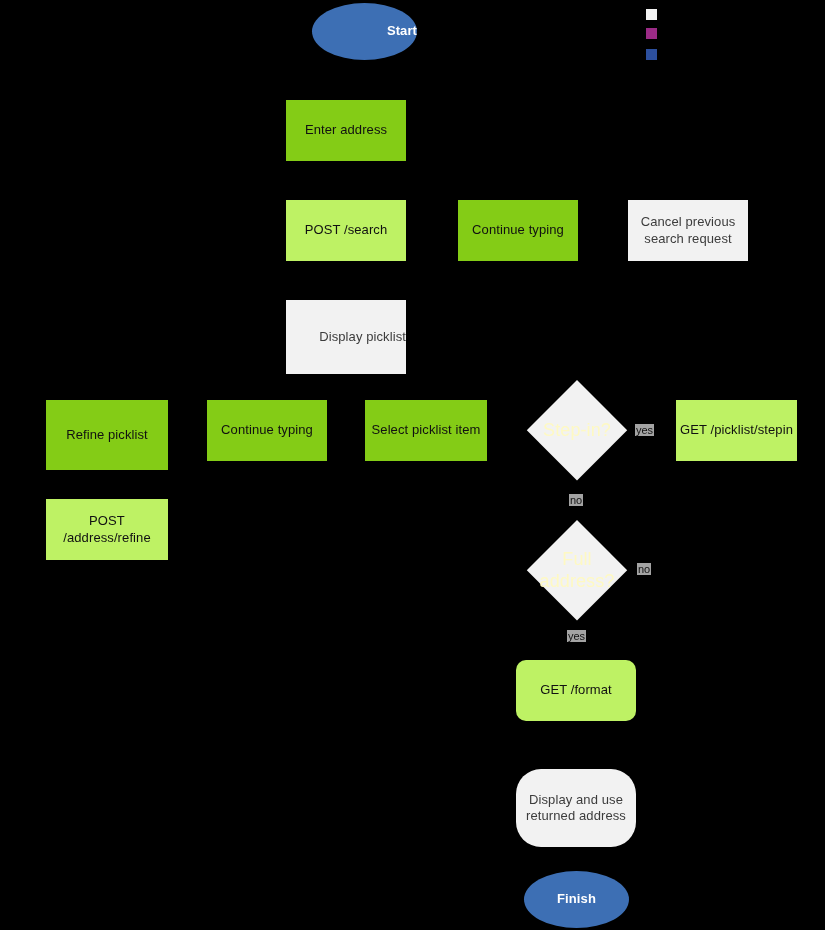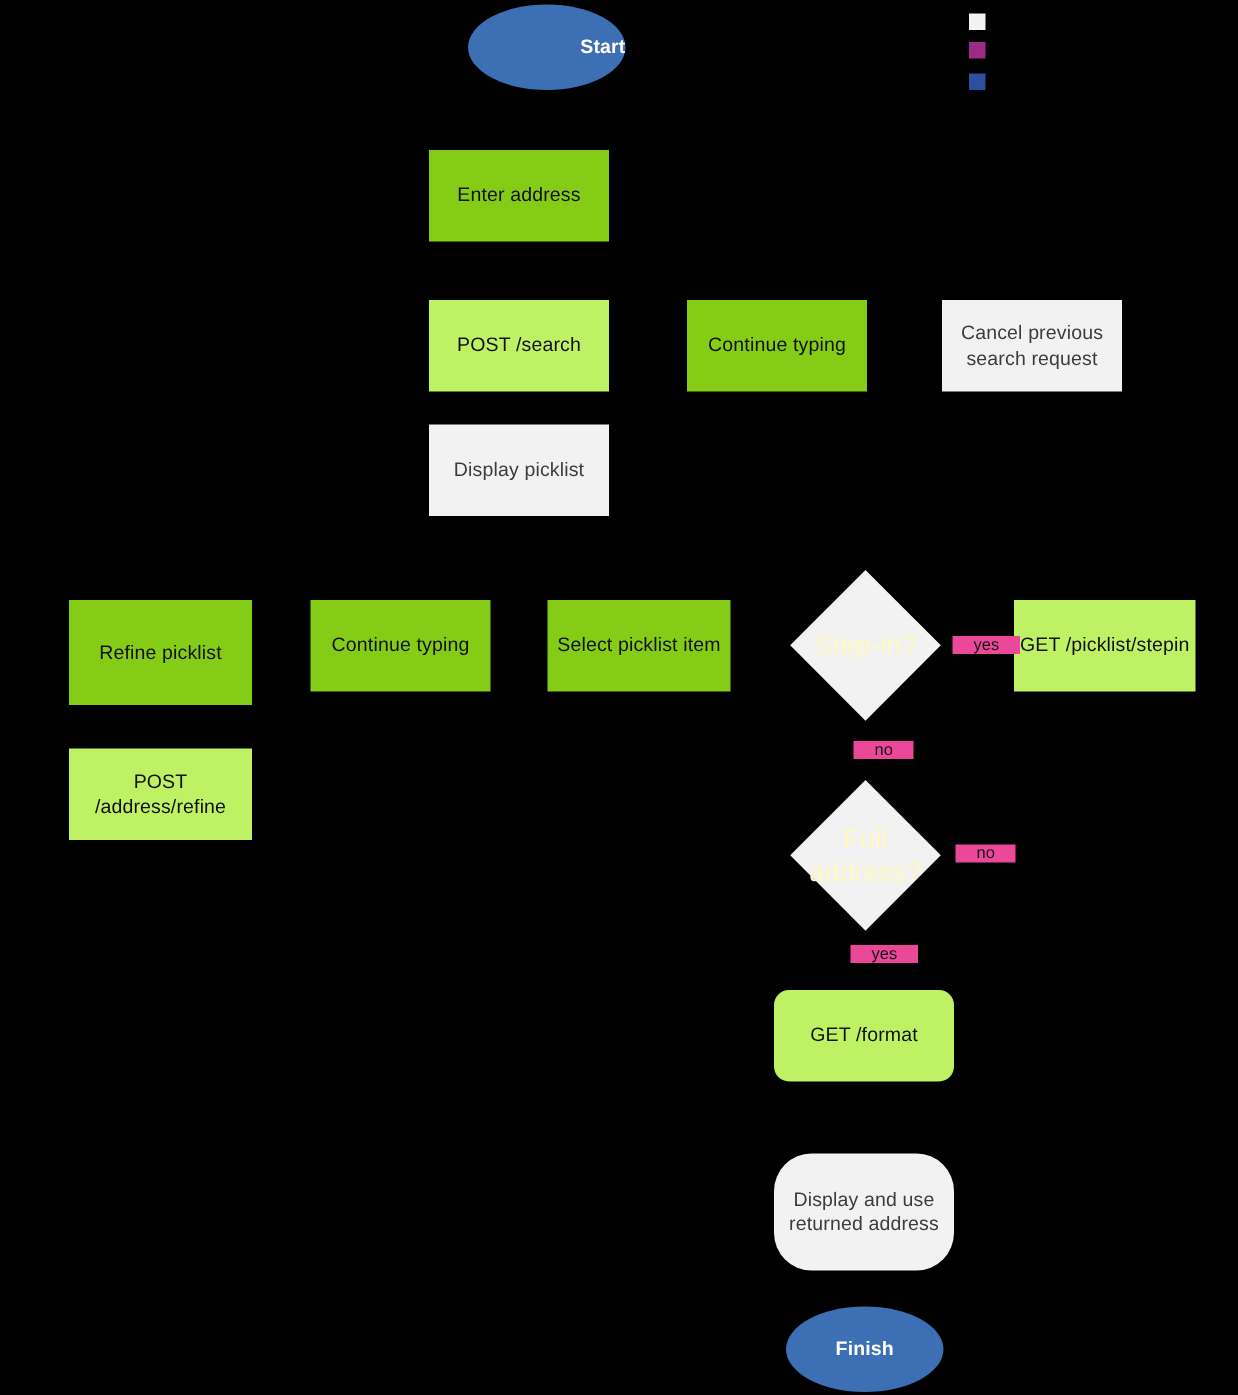--- a/index.html
+++ b/index.html
@@ -64,25 +64,25 @@
   .diamond .diamond-label {
     position: relative;
     z-index: 2;
     color: #fef9c3;
     font-size: 18px;
   }
 
   
   .edge-label {
     position: absolute;
-    background: #ec4899;
+    background: #a3a3a3;
     color: #111111;
     font-size: 11px;
     line-height: 12px;
-    padding: 0 14px;
+    padding: 0 1px;
     white-space: nowrap;
   }
 
   
   #legend {
     position: absolute;
   }
   .legend-row {
     position: absolute;
     display: flex;
@@ -134,21 +134,21 @@
 
   <div class="node rect blue" style="left:458px; top:200px; width:120px; height:61px;">
     <span>Continue typing</span>
   </div>
 
   <div class="node rect white" style="left:628px; top:200px; width:120px; height:61px;">
     <span>Cancel previous
 search request</span>
   </div>
 
-  <div class="node rect white" style="left:286px; top:283px; width:120px; height:61px;">
+  <div class="node rect white" style="left:286px; top:300px; width:120px; height:74px;justify-content:flex-end;">
     <span>Display picklist</span>
   </div>
 
   <div class="node rect blue" style="left:46px; top:400px; width:122px; height:70px;">
     <span>Refine picklist</span>
   </div>
 
   <div class="node rect blue" style="left:207px; top:400px; width:120px; height:61px;">
     <span>Continue typing</span>
   </div>

